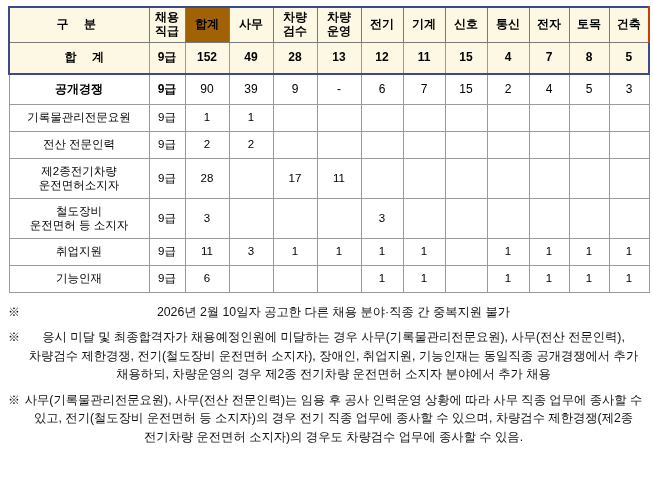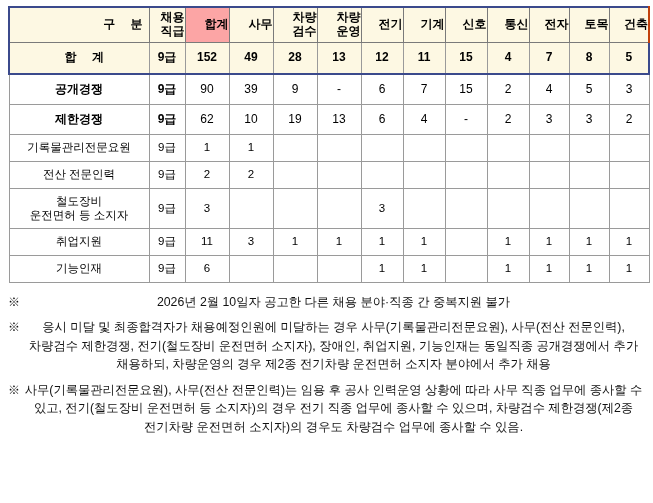--- a/index.html
+++ b/index.html
@@ -38,24 +38,23 @@
     line-height: 1.15;
     white-space: nowrap;
   }
   
   tr.head th {
     background: #fdf8e3;
     font-weight: bold;
     font-size: 12px;
     height: 34px;
     border-color: #7a7a7a;
-    text-align: right;
   }
   tr.head th.total-col {
-    background: #fca5a5;
+    background: #a16207;
   }
   th.col-gubun {
     letter-spacing: 6px;
     padding-left: 6px;
   }
   
   tr.total td, tr.total th {
     background: #fdf8e3;
     font-weight: bold;
     font-size: 12px;
@@ -187,35 +186,20 @@
         <td class="num">-</td>
         <td class="num">6</td>
         <td class="num">7</td>
         <td class="num">15</td>
         <td class="num">2</td>
         <td class="num">4</td>
         <td class="num">5</td>
         <td class="num">3</td>
       </tr>
 
-      <tr class="group">
-        <th class="label">제한경쟁</th>
-        <td>9급</td>
-        <td class="num">62</td>
-        <td class="num">10</td>
-        <td class="num">19</td>
-        <td class="num">13</td>
-        <td class="num">6</td>
-        <td class="num">4</td>
-        <td class="num">-</td>
-        <td class="num">2</td>
-        <td class="num">3</td>
-        <td class="num">3</td>
-        <td class="num">2</td>
-      </tr>
 
       <tr>
         <td class="label-cell">기록물관리전문요원</td>
         <td>9급</td>
         <td>1</td>
         <td>1</td>
         <td></td>
         <td></td>
         <td></td>
         <td></td>
@@ -235,20 +219,38 @@
         <td></td>
         <td></td>
         <td></td>
         <td></td>
         <td></td>
         <td></td>
         <td></td>
         <td></td>
       </tr>
 
+      <tr style="height:40px">
+        <td class="label-cell two-line">
+          <span>제2종전기차량</span><br>
+          <span>운전면허소지자</span>
+        </td>
+        <td>9급</td>
+        <td>28</td>
+        <td></td>
+        <td>17</td>
+        <td>11</td>
+        <td></td>
+        <td></td>
+        <td></td>
+        <td></td>
+        <td></td>
+        <td></td>
+        <td></td>
+      </tr>
 
       <tr style="height:40px">
         <td class="label-cell two-line">
           <span>철도장비</span><br>
           <span>운전면허 등 소지자</span>
         </td>
         <td>9급</td>
         <td>3</td>
         <td></td>
         <td></td>

